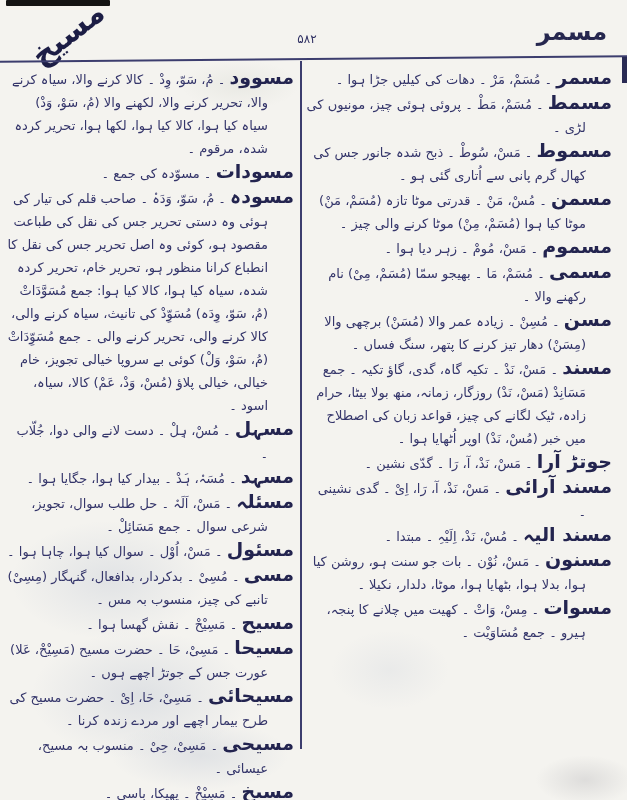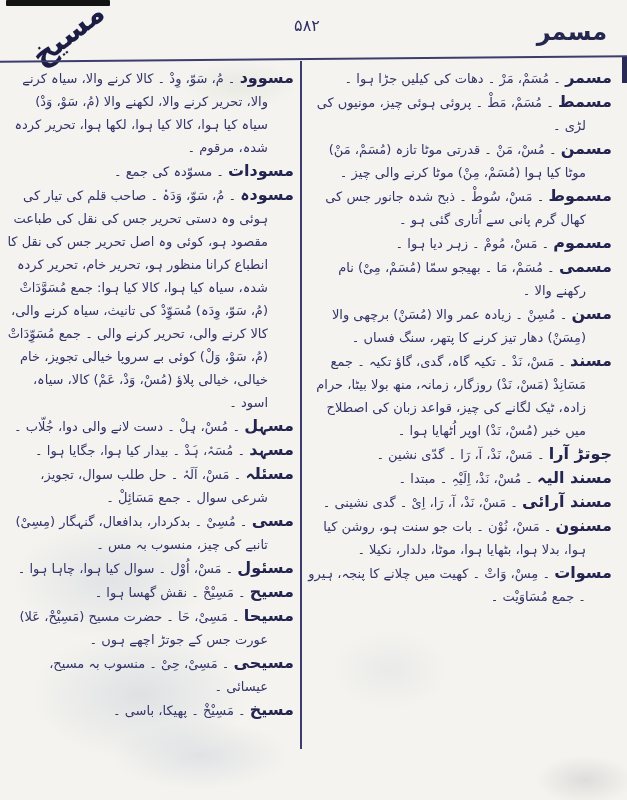--- a/index.html
+++ b/index.html
@@ -1,21 +1,21 @@
 <!DOCTYPE html>
 <html lang="ur"><head>
 <meta charset="utf-8">
 <style>
   html,body{margin:0;padding:0;}
   body{width:627px;height:800px;background:#e8e6e2;font-family:"DejaVu Sans",sans-serif;}
   .page{position:relative;width:627px;height:800px;background:#f4f3ef;overflow:hidden;color:#32336b;}
   
   .catchword{position:absolute;left:26px;top:16px;font-size:30px;font-weight:bold;color:#1c1d45;
              transform:rotate(-38deg);transform-origin:center;}
-  .pagenum{position:absolute;left:277px;top:16px;width:60px;text-align:center;font-size:16px;
+  .pagenum{position:absolute;left:277px;top:32px;width:60px;text-align:center;font-size:12px;
            letter-spacing:2px;color:#2e2f62;}
   .header-word{position:absolute;right:20px;top:18px;font-size:24px;font-weight:bold;color:#26274f;}
   .rule{position:absolute;left:-4px;right:-4px;top:58px;height:2px;background:#3c3d6e;
         transform:rotate(-0.5deg);}
   .divider{position:absolute;left:300px;top:61px;width:2px;height:688px;background:#3c3d6e;}
   
   .scan-bar{position:absolute;left:6px;top:0;width:104px;height:6px;background:#141414;border-radius:1px;}
   .edge-tick{position:absolute;right:0;top:57px;width:5px;height:26px;background:#2a2b55;}
   .smudge{position:absolute;pointer-events:none;}
   .s1{left:10px;top:520px;width:200px;height:120px;background:radial-gradient(ellipse at center,rgba(110,130,170,.14),rgba(110,130,170,0) 70%);}
@@ -23,21 +23,21 @@
   .s3{left:110px;top:720px;width:180px;height:70px;background:radial-gradient(ellipse at center,rgba(110,130,170,.15),rgba(110,130,170,0) 70%);}
   .s4{left:330px;top:630px;width:120px;height:80px;background:radial-gradient(ellipse at center,rgba(110,130,170,.08),rgba(110,130,170,0) 70%);}
   .s5{left:535px;top:755px;width:100px;height:50px;background:radial-gradient(ellipse at center,rgba(120,120,130,.18),rgba(120,120,130,0) 70%);}
   .s6{left:180px;top:60px;width:120px;height:50px;background:radial-gradient(ellipse at center,rgba(140,150,130,.10),rgba(140,150,130,0) 70%);}
   
   .col{position:absolute;top:66px;direction:rtl;}
   .col-right{right:15px;width:306px;}
   .col-left{left:6px;width:288px;}
   .entry{padding-right:26px;text-indent:-26px;font-size:13px;line-height:23px;text-align:right;
          color:#34356a;}
-  .hw{font-size:16px;font-weight:bold;color:#23244f;}
+  .hw{font-size:19px;font-weight:bold;color:#23244f;}
 </style>
 </head>
 <body>
 
 <div class="page">
 
   <div class="scan-bar"></div>
   <div class="smudge s1"></div>
   <div class="smudge s2"></div>
   <div class="smudge s3"></div>
@@ -60,27 +60,27 @@
         <span class="body">۔ مُسَمْ، مَرْ ۔ دھات کی کیلیں جڑا ہوا ۔</span>
       </div>
 
       <div class="entry">
         <span class="hw">مسمط</span>
         <span class="body">۔ مُسَمْ، مَطْ ۔ پروئی ہوئی چیز، مونیوں کی لڑی ۔</span>
       </div>
 
 
       <div class="entry">
-        <span class="hw">مسمن</span>
-        <span class="body">۔ مُسْ، مَنْ ۔ قدرتی موٹا تازہ (مُسَمْ، مَنْ) موٹا کیا ہوا (مُسَمْ، مِنْ) موٹا کرنے والی چیز ۔</span>
+        <span class="hw">مسموط</span>
+        <span class="body">۔ مَسْ، سُوطْ ۔ ذبح شدہ جانور جس کی کھال گرم پانی سے اُتاری گئی ہو ۔</span>
       </div>
 
       <div class="entry">
-        <span class="hw">مسموط</span>
-        <span class="body">۔ مَسْ، سُوطْ ۔ ذبح شدہ جانور جس کی کھال گرم پانی سے اُتاری گئی ہو ۔</span>
+        <span class="hw">مسمن</span>
+        <span class="body">۔ مُسْ، مَنْ ۔ قدرتی موٹا تازہ (مُسَمْ، مَنْ) موٹا کیا ہوا (مُسَمْ، مِنْ) موٹا کرنے والی چیز ۔</span>
       </div>
 
 
       <div class="entry">
         <span class="hw">مسموم</span>
         <span class="body">۔ مَسْ، مُومْ ۔ زہر دیا ہوا ۔</span>
       </div>
 
       <div class="entry">
         <span class="hw">مسمی</span>
@@ -96,27 +96,27 @@
         <span class="hw">مسند</span>
         <span class="body">۔ مَسْ، نَدْ ۔ تکیہ گاہ، گدی، گاؤ تکیہ ۔ جمع مَسَانِدْ (مَسْ، نَدْ) روزگار، زمانہ، منھ بولا بیٹا، حرام زادہ، ٹیک لگانے کی چیز، قواعد زبان کی اصطلاح میں خبر (مُسْ، نَدْ) اوپر اُٹھایا ہوا ۔</span>
       </div>
 
       <div class="entry">
         <span class="hw">جوتڑ آرا</span>
         <span class="body">۔ مَسْ، نَدْ، آ، رَا ۔ گدّی نشین ۔</span>
       </div>
 
       <div class="entry">
-        <span class="hw">مسند الیہ</span>
-        <span class="body">۔ مُسْ، نَدْ، اِلَیْہِ ۔ مبتدا ۔</span>
+        <span class="hw">مسند آرائی</span>
+        <span class="body">۔ مَسْ، نَدْ، آ، رَا، اِیْ ۔ گدی نشینی ۔</span>
       </div>
 
       <div class="entry">
-        <span class="hw">مسند آرائی</span>
-        <span class="body">۔ مَسْ، نَدْ، آ، رَا، اِیْ ۔ گدی نشینی ۔</span>
+        <span class="hw">مسند الیہ</span>
+        <span class="body">۔ مُسْ، نَدْ، اِلَیْہِ ۔ مبتدا ۔</span>
       </div>
 
       <div class="entry">
         <span class="hw">مسنون</span>
         <span class="body">۔ مَسْ، نُوْن ۔ بات جو سنت ہو، روشن کیا ہوا، بدلا ہوا، بٹھایا ہوا، موٹا، دلدار، نکیلا ۔</span>
       </div>
 
       <div class="entry">
         <span class="hw">مسوات</span>
         <span class="body">۔ مِسْ، وَاتْ ۔ کھیت میں چلانے کا پنجہ، ہیرو ۔ جمع مُسَاوَیْت ۔</span>
@@ -150,40 +150,44 @@
         <span class="hw">مسہد</span>
         <span class="body">۔ مُسَہْ، ہَدْ ۔ بیدار کیا ہوا، جگایا ہوا ۔</span>
       </div>
 
       <div class="entry">
         <span class="hw">مسئلہ</span>
         <span class="body">۔ مَسْ، اَلَہْ ۔ حل طلب سوال، تجویز، شرعی سوال ۔ جمع مَسَائِلْ ۔</span>
       </div>
 
       <div class="entry">
-        <span class="hw">مسی</span>
-        <span class="body">۔ مُسِیْ ۔ بدکردار، بدافعال، گنہگار (مِسِیْ) تانبے کی چیز، منسوب بہ مس ۔</span>
+        <span class="hw">مسئول</span>
+        <span class="body">۔ مَسْ، اُوْل ۔ سوال کیا ہوا، چاہا ہوا ۔</span>
       </div>
 
       <div class="entry">
-        <span class="hw">مسئول</span>
-        <span class="body">۔ مَسْ، اُوْل ۔ سوال کیا ہوا، چاہا ہوا ۔</span>
+        <span class="hw">مسی</span>
+        <span class="body">۔ مُسِیْ ۔ بدکردار، بدافعال، گنہگار (مِسِیْ) تانبے کی چیز، منسوب بہ مس ۔</span>
       </div>
 
 
       <div class="entry">
         <span class="hw">مسیح</span>
         <span class="body">۔ مَسِیْحْ ۔ نقش گھسا ہوا ۔</span>
       </div>
 
       <div class="entry">
         <span class="hw">مسیحا</span>
         <span class="body">۔ مَسِیْ، حَا ۔ حضرت مسیح (مَسِیْحْ، عَلا) عورت جس کے جوتڑ اچھے ہوں ۔</span>
       </div>
 
+      <div class="entry">
+        <span class="hw">مسیحائی</span>
+        <span class="body">۔ مَسِیْ، حَا، اِیْ ۔ حضرت مسیح کی طرح بیمار اچھے اور مردے زندہ کرنا ۔</span>
+      </div>
 
       <div class="entry">
         <span class="hw">مسیحی</span>
         <span class="body">۔ مَسِیْ، حِیْ ۔ منسوب بہ مسیح، عیسائی ۔</span>
       </div>
 
       <div class="entry">
         <span class="hw">مسیخ</span>
         <span class="body">۔ مَسِیْخْ ۔ پھیکا، باسی ۔</span>
       </div>

